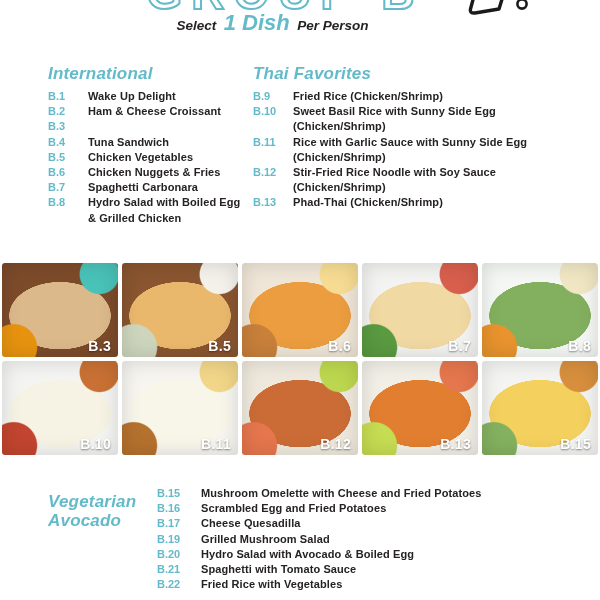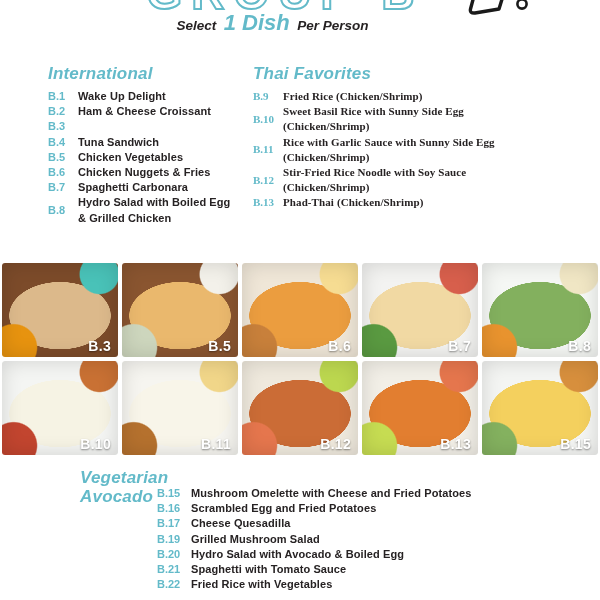--- a/index.html
+++ b/index.html
@@ -55,30 +55,31 @@
   .sec-heading{
     position:absolute;
     font-size:17px;
     font-style:italic;
     font-weight:800;
     color:var(--teal);
     letter-spacing:.2px;
   }
   #h-international{left:48px;top:64px;}
   #h-thai{left:253px;top:64px;}
-  #h-veg{left:48px;top:468px;line-height:19px;width:120px;margin-left:32px;}
+  #h-veg{left:48px;top:492px;line-height:19px;width:120px;}
   .m-list{position:absolute;}
   #list-international{left:48px;top:89px;width:210px;}
-  #list-thai{left:253px;top:89px;width:320px;font-family:Liberation Serif, serif;}
+  #list-thai{left:253px;top:89px;width:320px;}
   #list-vegetarian{left:157px;top:486px;width:430px;}
   .m-row{
     display:flex;
-    align-items:center;
+    align-items:flex-start;
     font-size:11px;
     line-height:15.2px;
+    gap:10px;
   }
   .m-num{
     flex:0 0 30px;
     font-weight:800;
     color:var(--teal);
   }
   #list-vegetarian .m-num{flex:0 0 34px;}
   .m-label{
     font-weight:700;
     color:var(--ink);

